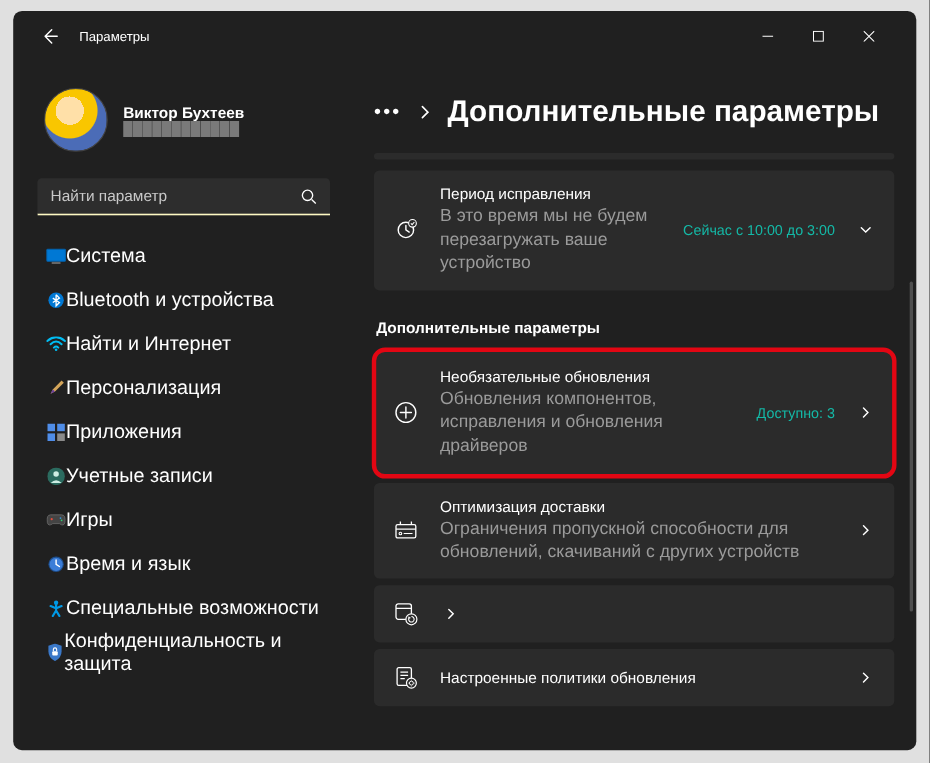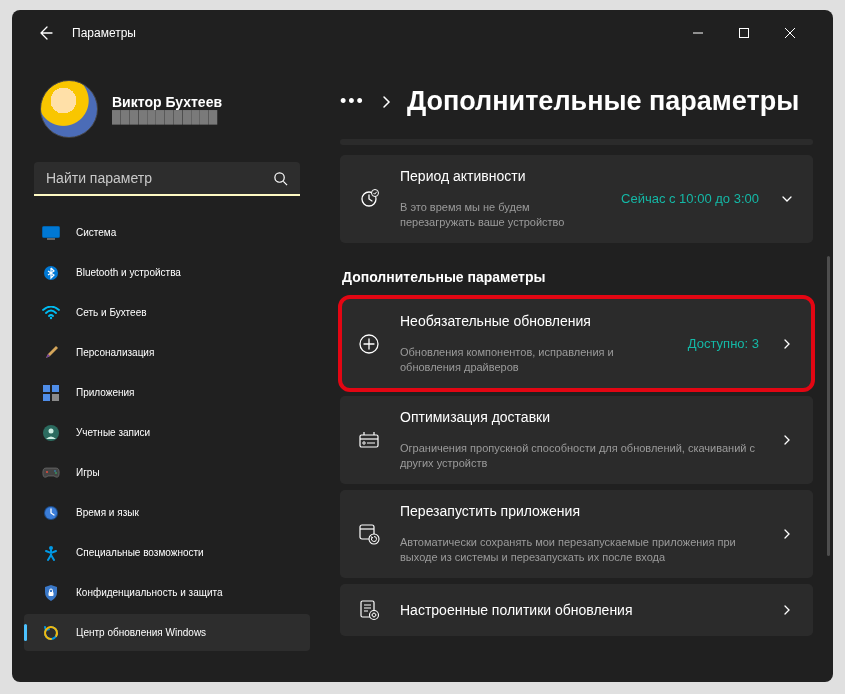--- a/index.html
+++ b/index.html
@@ -65,25 +65,25 @@
     display: flex; align-items: center;
     padding: 0 12px;
   }
   .search input {
     flex: 1; background: transparent; border: none; outline: none;
     color: #fff; font-size: 14px;
   }
   .search input::placeholder { color: #c9c9c9; }
   .nav { list-style: none; }
   .nav-item {
-    display: flex; align-items: center; gap: 16px;
+    display: flex; align-items: center; 
     height: 37px;
     padding: 0 12px 0 18px;
     border-radius: 4px;
-    font-size: 10px;
+    font-size: 18px;
     color: #ffffff;
     margin-bottom: 3px;
     position: relative;
   }
   .nav-item.active { background: #2d2d2d; }
   .nav-item.active::before {
     content: ""; position: absolute; left: 0; top: 10px; bottom: 10px;
     width: 3px; background: #4cc2ff; border-radius: 2px;
   }
   .nav-icon {
@@ -124,21 +124,21 @@
     padding-top: 16px; padding-bottom: 16px;
   }
   .card-icon {
     width: 26px; height: 26px;
     display: flex; align-items: center; justify-content: center;
     color: #ffffff;
     flex-shrink: 0;
   }
   .card-body { flex: 1; min-width: 0; }
   .card-title { font-size: 14px; }
-  .card-sub { font-size: 11px; color: #9b9b9b; line-height: 1.35; margin-top: 16px; }
+  .card-sub { font-size: 16px; color: #9b9b9b; line-height: 1.35; margin-top: 2px; }
   .card-value { font-size: 13px; color: #14b8a6; white-space: nowrap; }
   .chev { width: 20px; display: flex; justify-content: center; flex-shrink: 0; }
   .section-header {
     font-size: 14px; font-weight: 600;
     margin: 26px 0 12px 2px;
   }
   .scroll-track {
     position: absolute; right: 3px; top: 200px; width: 3px; height: 300px;
     background: #4e4e4e; border-radius: 2px;
   }
@@ -210,21 +210,21 @@
             </span>
           <span>Bluetooth и устройства</span>
         </li>
         <li class="nav-item">
           <span class="nav-icon">
               <svg width="18" height="14" viewBox="0 0 18 14">
                 <path d="M1 4 Q9 -3 17 4 M4 7 Q9 2 14 7 M7 10 Q9 8 11 10" stroke="#00bcf2" stroke-width="1.8" fill="none" stroke-linecap="round"></path>
                 <circle cx="9" cy="12" r="1.2" fill="#00bcf2"></circle>
               </svg>
             </span>
-          <span>Сеть и Бухтеев</span>
+          <span>Найти и Интернет</span>
         </li>
         <li class="nav-item">
           <span class="nav-icon">
               <svg width="16" height="16" viewBox="0 0 16 16">
                 <path d="M3 13 L5 9 L13 1 L15 3 L7 11 Z" fill="#d4a55a"></path>
                 <path d="M3 13 L5 9 L7 11 Z" fill="#6b3fa0"></path>
               </svg>
             </span>
           <span>Персонализация</span>
         </li>
@@ -281,30 +281,20 @@
         </li>
         <li class="nav-item">
           <span class="nav-icon">
               <svg width="14" height="16" viewBox="0 0 14 16">
                 <path d="M7 0 L13 2 V7 Q13 13 7 16 Q1 13 1 7 V2 Z" fill="#3a78c8"></path>
                 <rect x="4.5" y="7" width="5" height="4" rx="1" fill="#fff"></rect>
                 <path d="M5.5 7 V5.5 Q5.5 4 7 4 Q8.5 4 8.5 5.5 V7" stroke="#fff" fill="none" stroke-width="1"></path>
               </svg>
             </span>
           <span>Конфиденциальность и защита</span>
-        </li>
-        <li class="nav-item active">
-          <span class="nav-icon">
-              <svg width="16" height="16" viewBox="0 0 16 16">
-                <path d="M8 2 A6 6 0 1 1 2.8 5" stroke="#0099e5" stroke-width="2" fill="none" stroke-linecap="round"></path>
-                <path d="M2 2 L2.8 5 L6 4.3" stroke="#0099e5" stroke-width="2" fill="none" stroke-linecap="round" stroke-linejoin="round"></path>
-                <path d="M8 14 A6 6 0 1 1 13.2 11" stroke="#ffb900" stroke-width="2" fill="none" stroke-linecap="round" opacity="0.95"></path>
-              </svg>
-            </span>
-          <span>Центр обновления Windows</span>
         </li>
       </ul>
     </div>
 
     <div class="main">
       <div class="breadcrumb">
         <span class="crumb-dots">•••</span>
         <span class="crumb-arrow">
           <svg width="10" height="14" viewBox="0 0 10 14">
               <path d="M3 2 L8 7 L3 12" stroke="#fff" stroke-width="1.5" fill="none" stroke-linecap="round"></path>
@@ -318,21 +308,21 @@
       <div class="card">
         <div class="card-icon">
           <svg width="22" height="22" viewBox="0 0 22 22">
               <circle cx="11" cy="11" r="7" stroke="#fff" stroke-width="1.3" fill="none"></circle>
               <path d="M11 7 V11 L14 13" stroke="#fff" stroke-width="1.3" fill="none" stroke-linecap="round"></path>
               <circle cx="17" cy="5" r="3.5" stroke="#fff" fill="#2b2b2b" stroke-width="1"></circle>
               <path d="M15.5 5 L16.7 6.2 L18.7 3.8" stroke="#fff" stroke-width="1" fill="none"></path>
             </svg>
         </div>
         <div class="card-body">
-          <div class="card-title">Период активности</div>
+          <div class="card-title">Период исправления</div>
           <div class="card-sub">В это время мы не будем перезагружать ваше устройство</div>
         </div>
         <div class="card-value">Сейчас с 10:00 до 3:00</div>
         <div class="chev">
           <svg width="12" height="12" viewBox="0 0 12 12">
               <path d="M2 4 L6 8 L10 4" stroke="#fff" stroke-width="1.3" fill="none" stroke-linecap="round"></path>
             </svg>
         </div>
       </div>
 
@@ -382,24 +372,20 @@
       <div class="card">
         <div class="card-icon">
           <svg width="22" height="22" viewBox="0 0 22 22">
               <rect x="2" y="2" width="14" height="14" rx="2" stroke="#fff" stroke-width="1.2" fill="none"></rect>
               <path d="M2 6 H16" stroke="#fff" stroke-width="1.2"></path>
               <circle cx="16" cy="16" r="5" fill="#2b2b2b" stroke="#fff" stroke-width="1.1"></circle>
               <path d="M16 13.5 A2.5 2.5 0 1 1 13.8 14.8" stroke="#fff" stroke-width="1" fill="none"></path>
               <path d="M13.5 13.5 L13.8 14.8 L15.1 14.5" stroke="#fff" stroke-width="1" fill="none"></path>
             </svg>
         </div>
-        <div class="card-body">
-          <div class="card-title">Перезапустить приложения</div>
-          <div class="card-sub">Автоматически сохранять мои перезапускаемые приложения при выходе из системы и перезапускать их после входа</div>
-        </div>
         <div class="chev">
           <svg width="12" height="12" viewBox="0 0 12 12">
               <path d="M4 2 L8 6 L4 10" stroke="#fff" stroke-width="1.3" fill="none" stroke-linecap="round"></path>
             </svg>
         </div>
       </div>
 
       <div class="card">
         <div class="card-icon">
           <svg width="22" height="22" viewBox="0 0 22 22">

